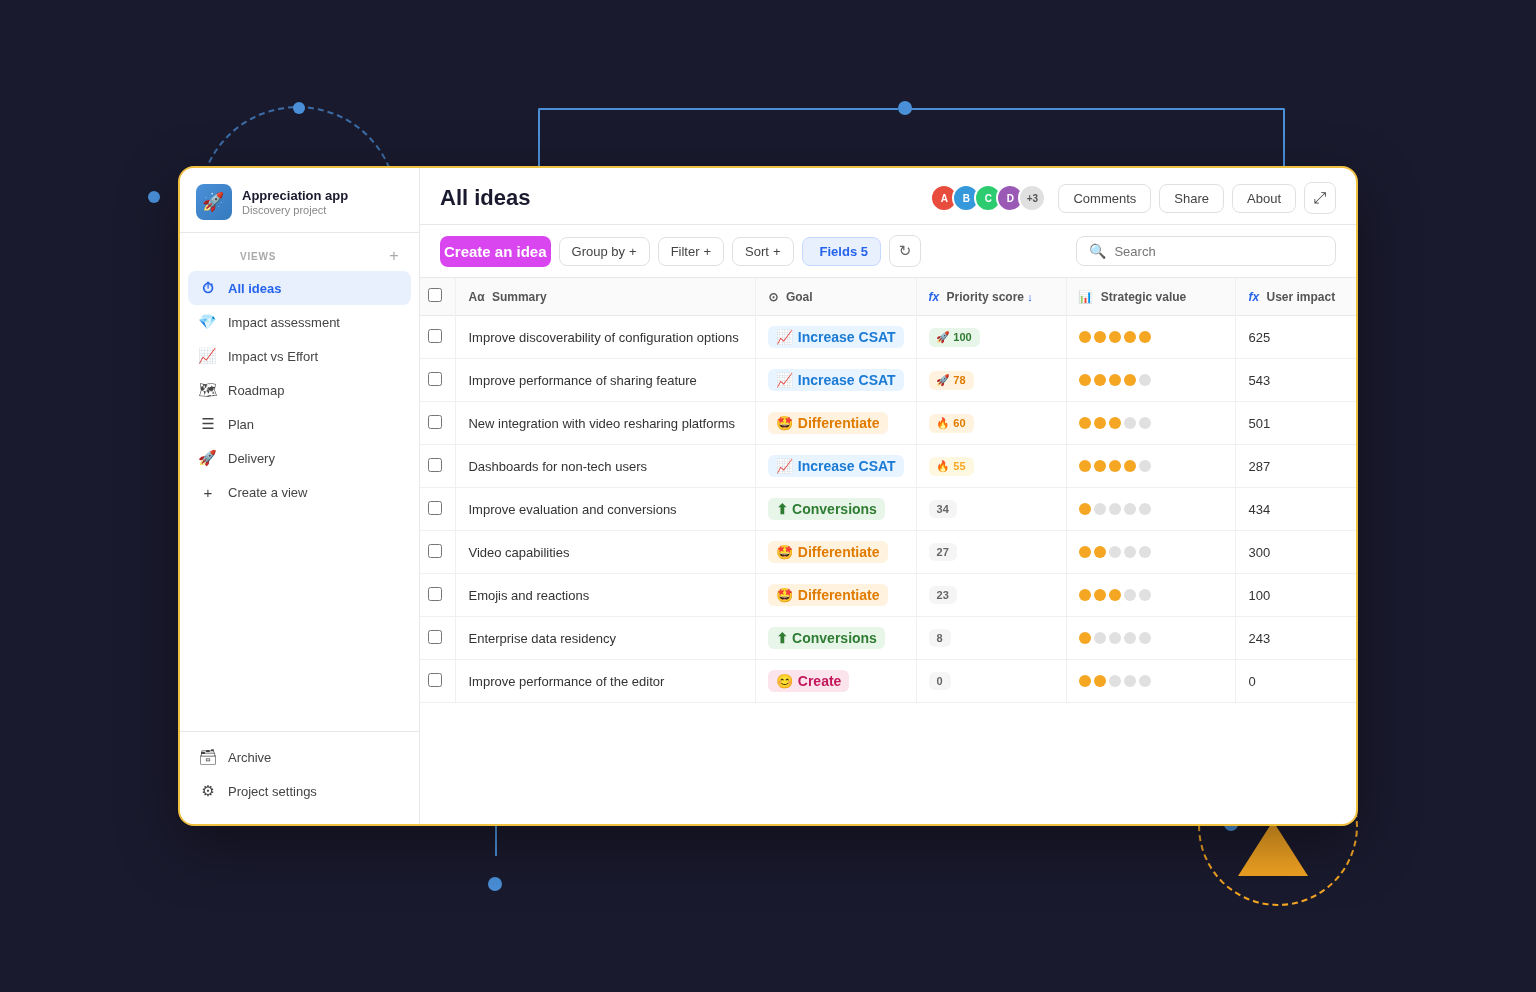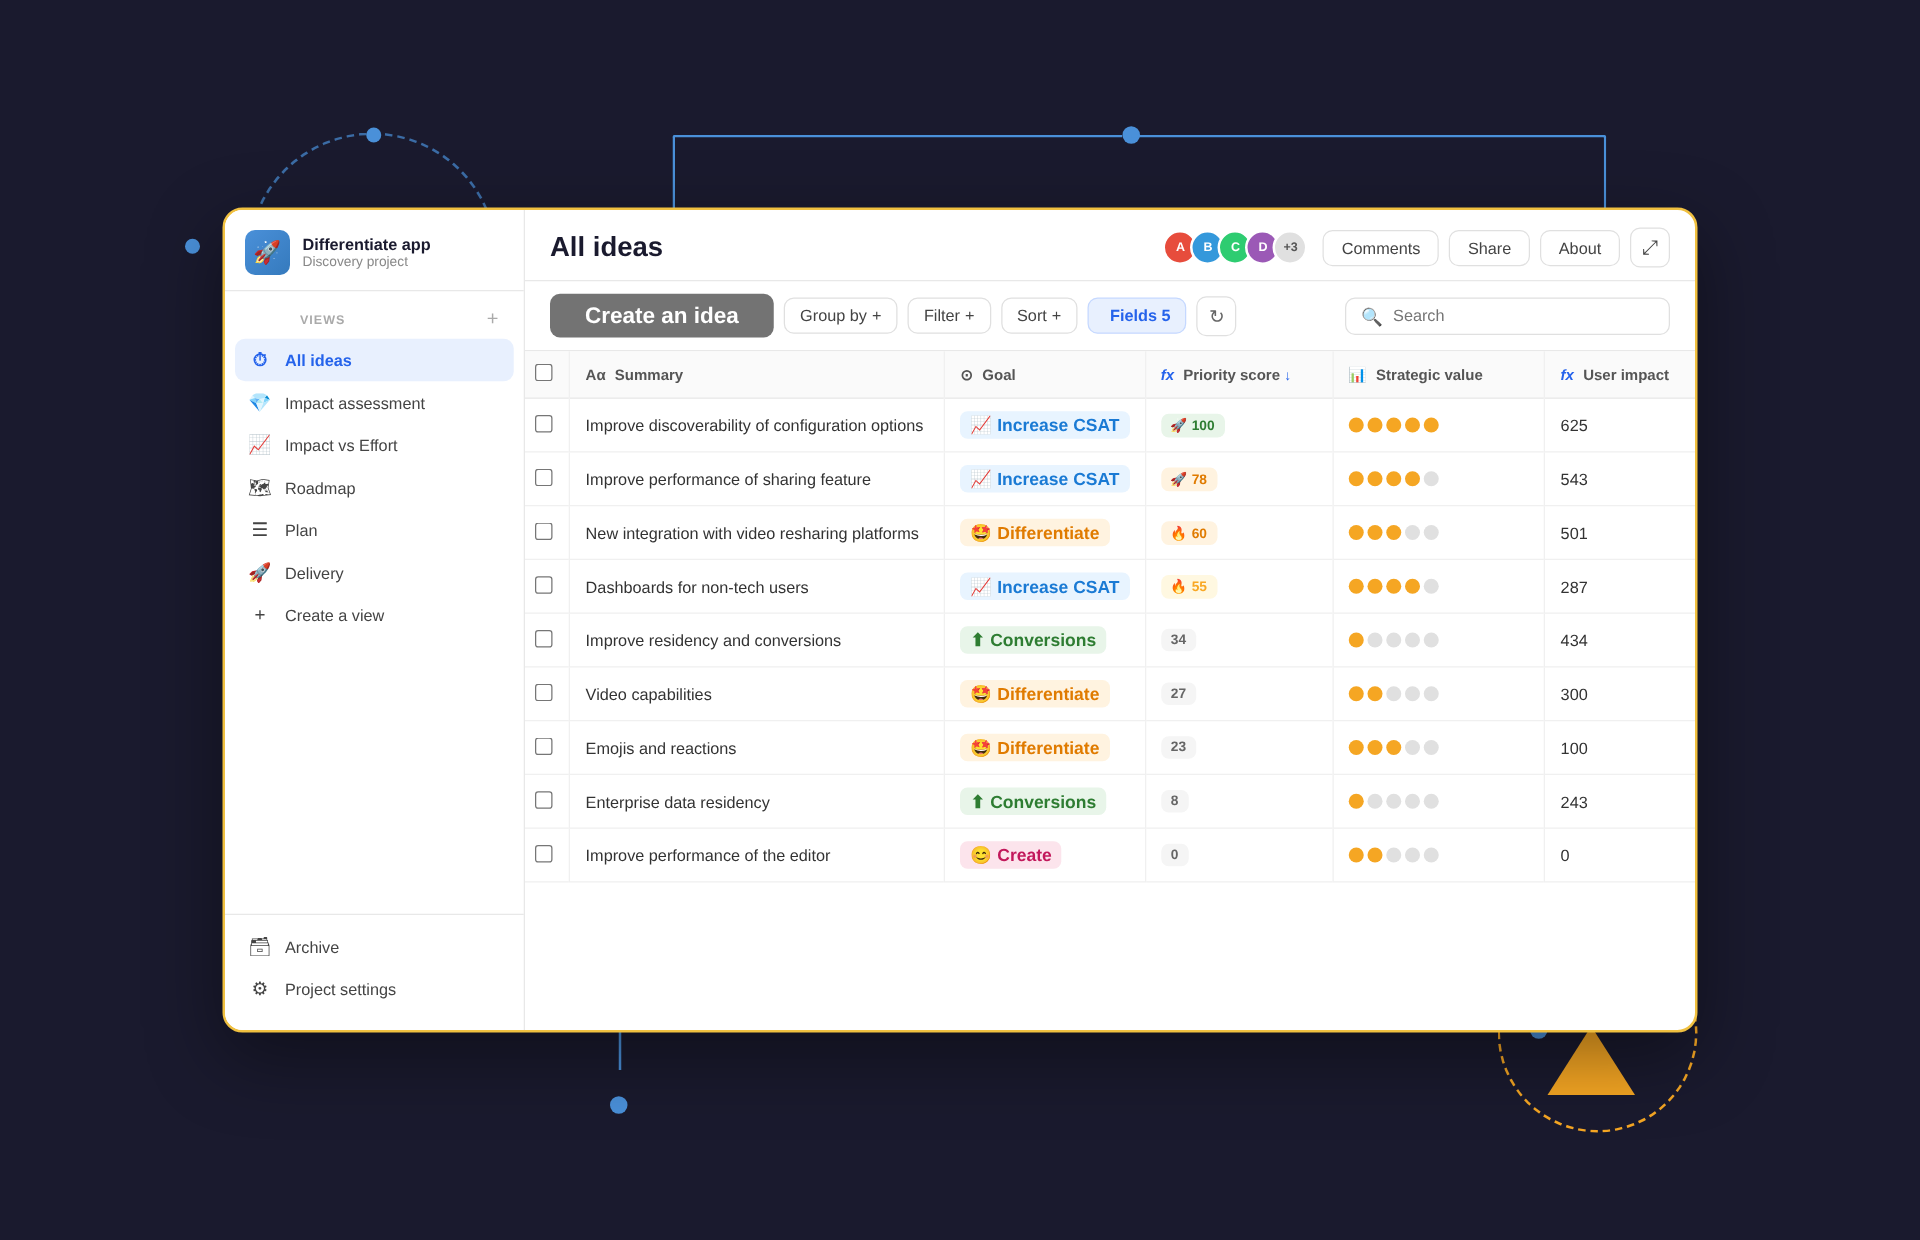--- a/index.html
+++ b/index.html
@@ -344,26 +344,26 @@
     .toolbar {
       display: flex;
       align-items: center;
       gap: 8px;
       padding: 10px 20px;
       border-bottom: 1px solid #e8e8e8;
       flex-shrink: 0;
     }
 
     .btn-create {
-      padding: 7px 28px;
-      background: #737373;
+      padding: 7px 4px;
+      background: #d946ef;
       color: #fff;
       border: none;
       border-radius: 8px;
-      font-size: 18px;
+      font-size: 15px;
       font-weight: 600;
       cursor: pointer;
     }
 
     .toolbar-btn {
       padding: 6px 12px;
       border: 1px solid #e0e0e0;
       border-radius: 8px;
       background: #fff;
       cursor: pointer;
@@ -561,21 +561,21 @@
   <div class="deco-circle-br"></div>
   <div class="deco-triangle-br"></div>
   <div class="deco-dot-br"></div>
 
   <div class="app-window">
 
     <div class="sidebar">
       <div class="sidebar-header">
         <div class="app-icon">🚀</div>
         <div class="app-info">
-          <div class="app-name">Differentiate app</div>
+          <div class="app-name">Appreciation app</div>
           <div class="app-subtitle">Discovery project</div>
         </div>
       </div>
 
       <div class="sidebar-section-header">
         <span class="sidebar-section-label">VIEWS</span>
         <button class="sidebar-add-btn">+</button>
       </div>
 
       <nav class="sidebar-nav">
@@ -773,21 +773,21 @@
                     <div class="dot dot-filled"></div>
                     <div class="dot dot-filled"></div>
                     <div class="dot dot-filled"></div>
                     <div class="dot dot-empty"></div>
                   </div>
                 </td>
                 <td><span class="user-impact-val">287</span></td>
               </tr>
               <tr>
                 <td class="td-check"><input type="checkbox" style=""></td>
-                <td>Improve residency and conversions</td>
+                <td>Improve evaluation and conversions</td>
                 <td><span class="goal-badge badge-conversions">⬆ Conversions</span></td>
                 <td>
                   <div class="priority-cell">
                     <span class="priority-badge priority-low">34</span>
                   </div>
                 </td>
                 <td>
                   <div class="dots-cell">
                     <div class="dot dot-filled"></div>
                     <div class="dot dot-empty"></div>

